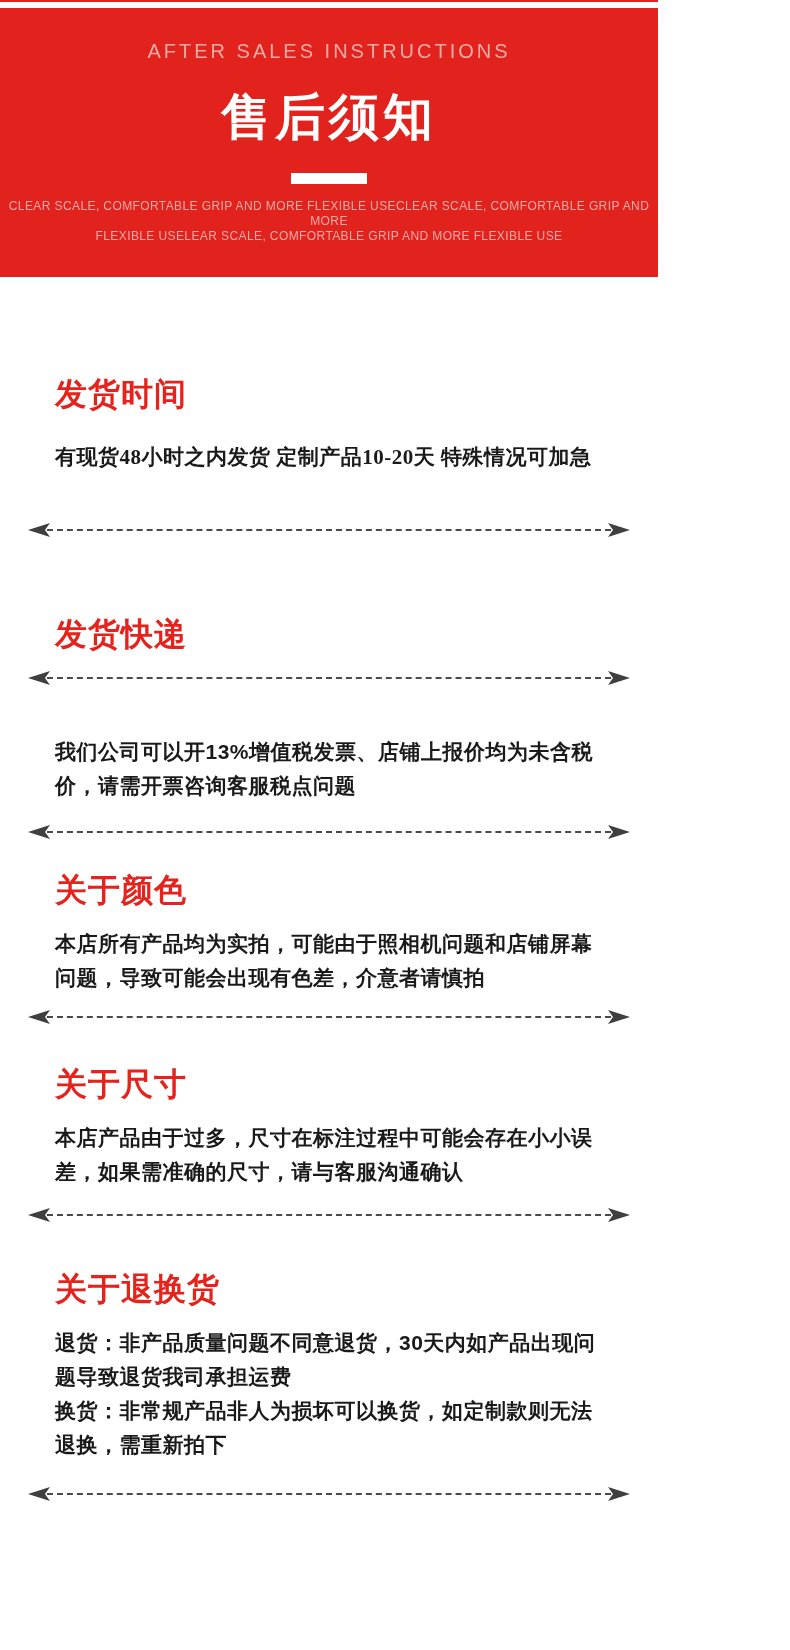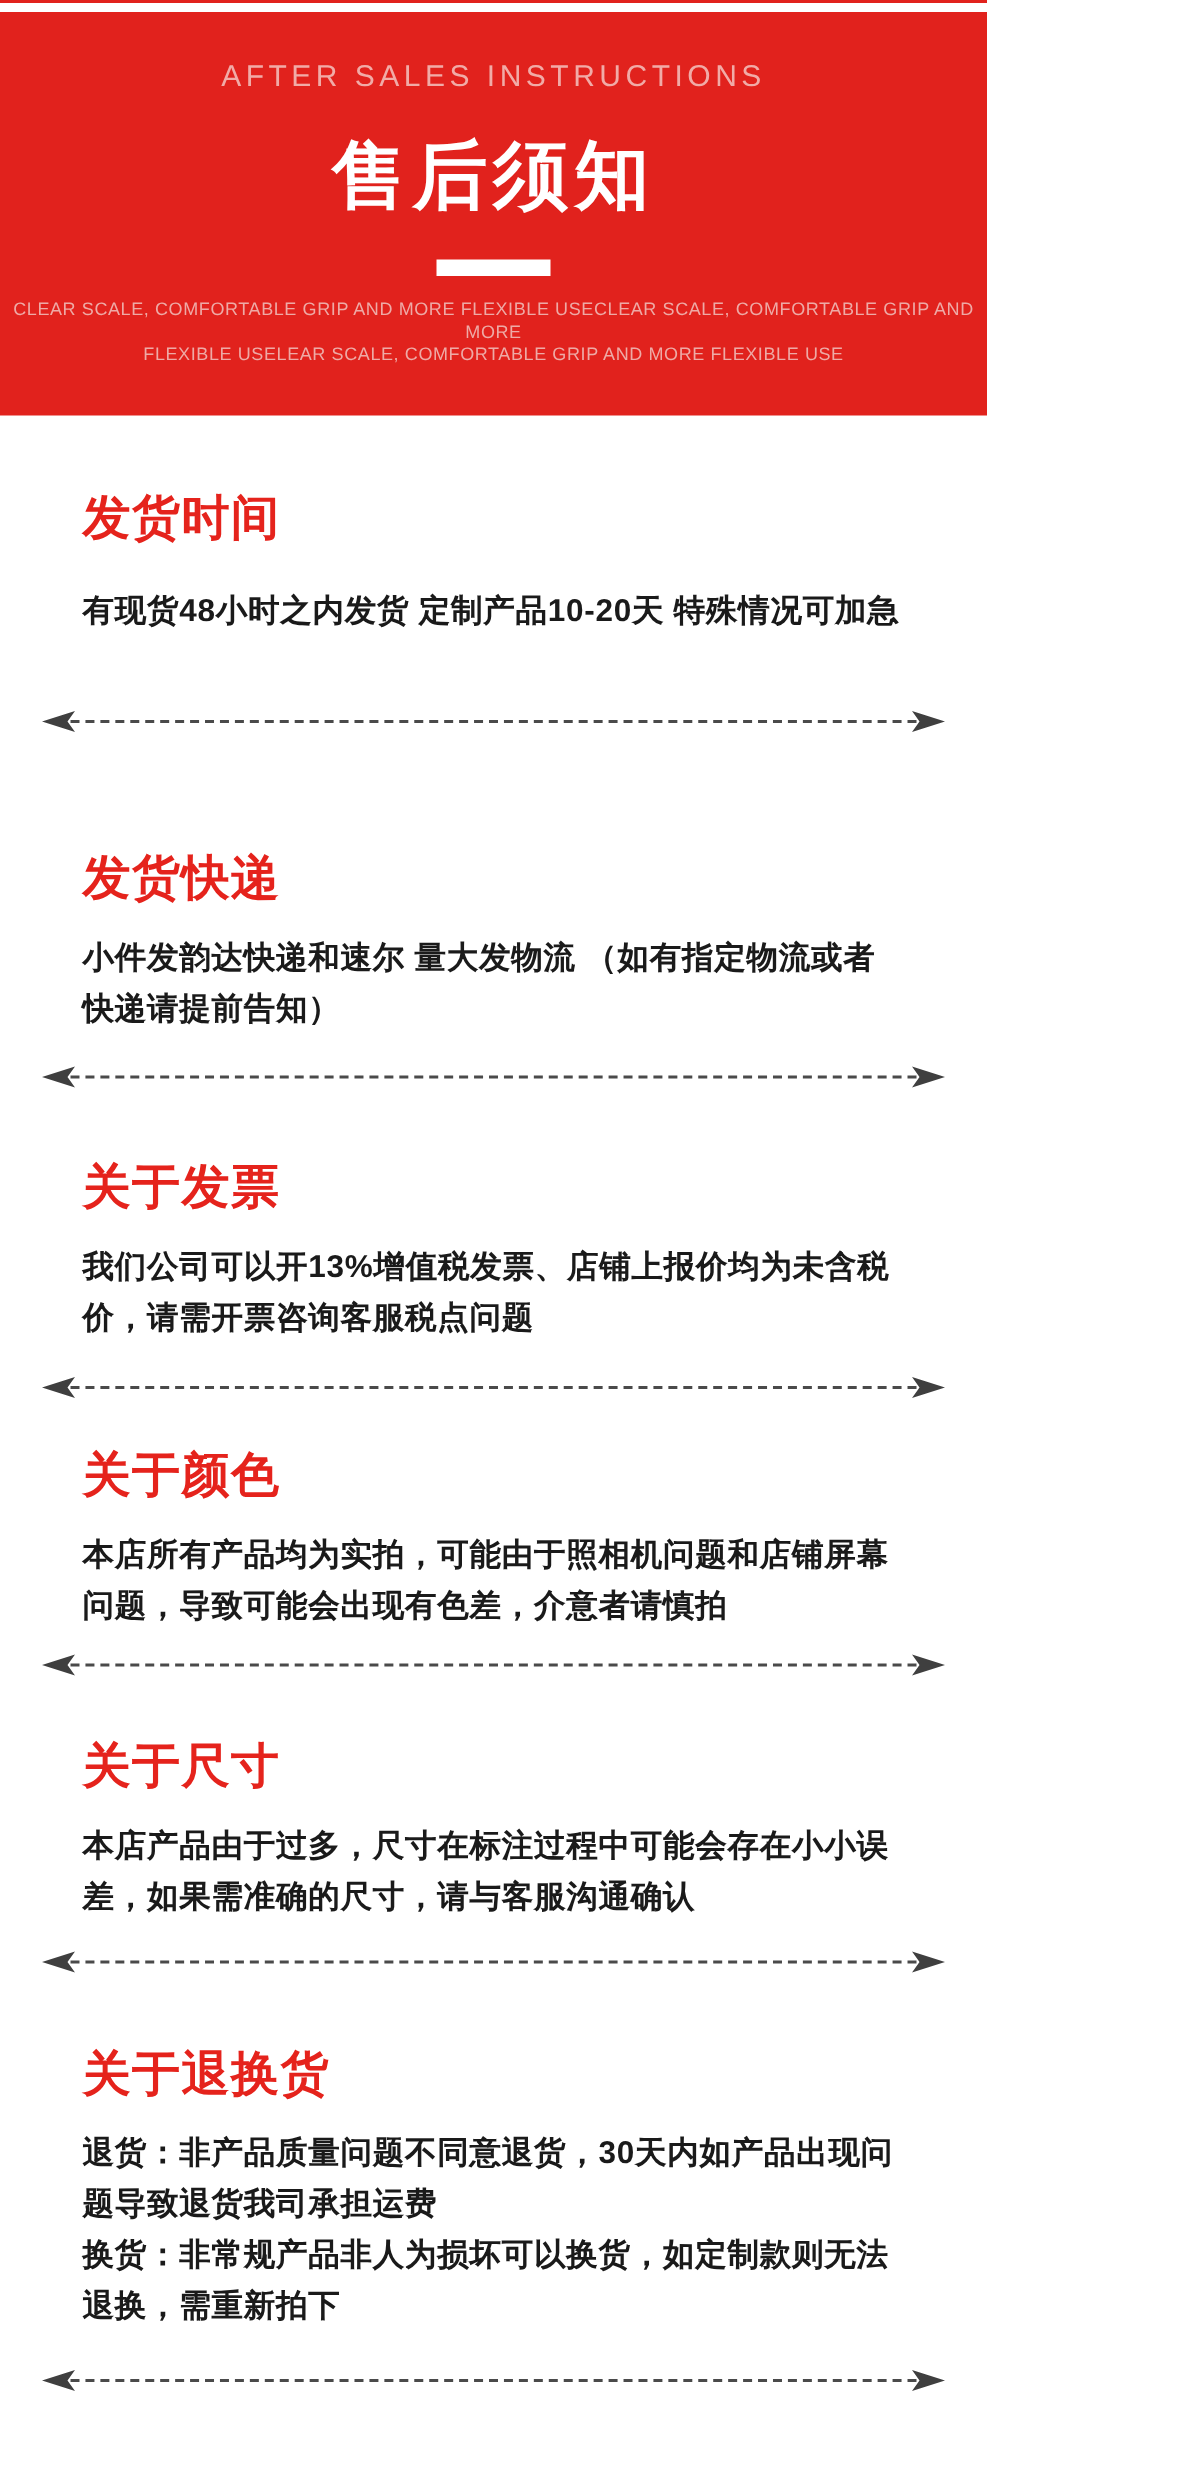--- a/index.html
+++ b/index.html
@@ -60,21 +60,21 @@
     letter-spacing: 1px;
   }
   .sec p {
     margin: 21px 0 0;
     color: #1a1a1a;
     font-size: 21px;
     line-height: 34px;
     font-weight: 600;
     letter-spacing: 0.5px;
   }
-  .s1 { margin-top: 52px; }
+  .s1 { margin-top: 101px; font-family: Liberation Serif, serif; }
   .s1 p { margin-top: 30px; }
   .s2 { margin-top: 80px; }
   .s3 { margin-top: 49px; }
   .s4 { margin-top: 34px; }
   .s5 { margin-top: 43px; }
   .s6 { margin-top: 50px; }
   .s6 p + p { margin-top: 0; }
 
   
   .divider {
@@ -124,35 +124,33 @@
         <path d="M0,8 L22,1 L17,8 L22,15 Z" fill="#3f3f3f"></path>
       </svg>
     <div class="line"></div>
     <svg width="22" height="16" viewBox="0 0 22 16">
         <path d="M22,8 L0,1 L5,8 L0,15 Z" fill="#3f3f3f"></path>
       </svg>
   </div>
 
   <section class="sec s2">
     <h2>发货快递</h2>
-    <p>小件发韵达快递和速尔 量大发物流 （如有指定物流或者快递请提前告知）</p>
   </section>
 
   <div class="divider d2">
     <svg width="22" height="16" viewBox="0 0 22 16">
         <path d="M0,8 L22,1 L17,8 L22,15 Z" fill="#3f3f3f"></path>
       </svg>
     <div class="line"></div>
     <svg width="22" height="16" viewBox="0 0 22 16">
         <path d="M22,8 L0,1 L5,8 L0,15 Z" fill="#3f3f3f"></path>
       </svg>
   </div>
 
   <section class="sec s3">
-    <h2>关于发票</h2>
     <p>我们公司可以开13%增值税发票、店铺上报价均为未含税价，请需开票咨询客服税点问题</p>
   </section>
 
   <div class="divider d3">
     <svg width="22" height="16" viewBox="0 0 22 16">
         <path d="M0,8 L22,1 L17,8 L22,15 Z" fill="#3f3f3f"></path>
       </svg>
     <div class="line"></div>
     <svg width="22" height="16" viewBox="0 0 22 16">
         <path d="M22,8 L0,1 L5,8 L0,15 Z" fill="#3f3f3f"></path>

